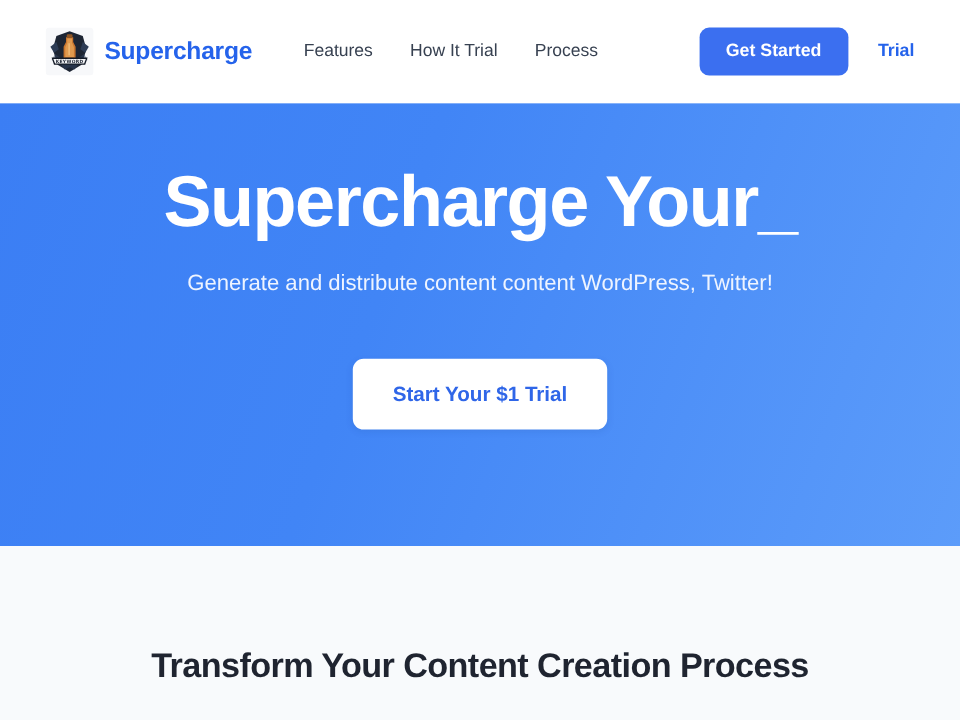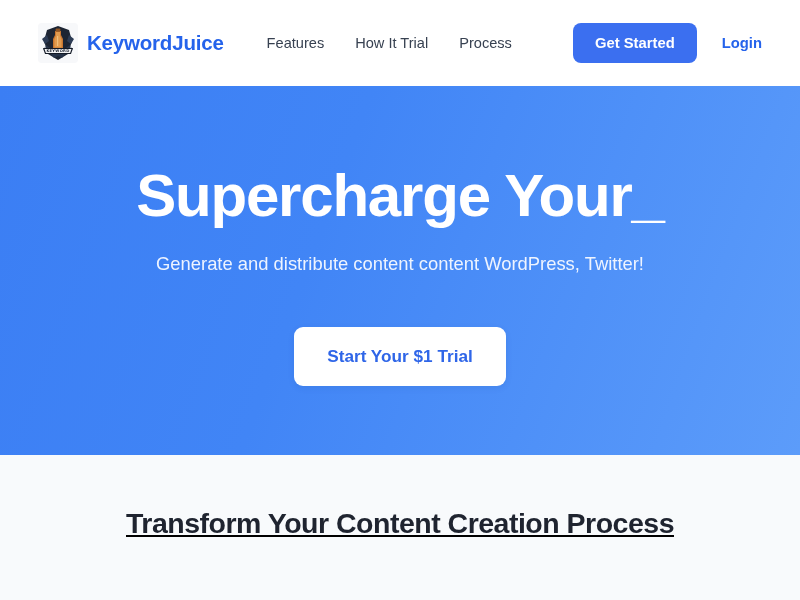--- a/index.html
+++ b/index.html
@@ -84,21 +84,21 @@
 
   
   .hero{
     position:relative;
     height:369px;
     background:linear-gradient(110deg,#3b7ef4 0%,#4185f6 40%,#5c9cfa 100%);
     display:flex;
     flex-direction:column;
     align-items:center;
     justify-content:flex-start;
-    padding-top:78px;
+    padding-top:50px;
     overflow:hidden;
   }
   .hero-title{
     font-size:60px;
     font-weight:bold;
     color:#ffffff;
     letter-spacing:-1.2px;
     line-height:1.05;
     text-align:center;
     white-space:nowrap;
@@ -132,22 +132,21 @@
   }
 
   
   .features-section{
     background:#f8fafc;
     height:145px;
     display:flex;
     flex-direction:column;
     align-items:center;
     justify-content:flex-start;
-    padding-top:52px;
-    text-decoration:underline;
+    padding-top:84px;
   }
   .section-title{
     font-size:28.5px;
     font-weight:bold;
     color:#1f2430;
     letter-spacing:-0.5px;
     text-align:center;
     white-space:nowrap;
   }
 </style>
@@ -172,32 +171,32 @@
       <rect x="17.6" y="5.5" width="4.8" height="3.2" rx="1" fill="#8e5524"></rect>
 
       <path d="M19 13 L20.2 13 L20.2 23 L19 23 Z" fill="#f6c98a" opacity=".75"></path>
 
       <path d="M5 25 L35 25 L33 31 L7 31 Z" fill="#131a26"></path>
       <path d="M6.5 26.1 L33.5 26.1 L32.1 29.9 L7.9 29.9 Z" fill="#f2f3f5"></path>
       <text x="20" y="29.1" font-family="DejaVu Sans, sans-serif" font-size="3.7" font-weight="bold" fill="#1d2533" text-anchor="middle" letter-spacing="0.3">KEYWORD</text>
 
       <path d="M13 31 L16 35 L20 33 L24 35 L27 31 Z" fill="#27344a"></path>
     </svg>
-    <span class="brand-name">KeywordJuice</span>
+    <span class="brand-name">Supercharge</span>
   </a>
 
   <nav class="main-nav">
     <a class="nav-link" href="#">Features</a>
     <a class="nav-link" href="#">How It Trial</a>
     <a class="nav-link" href="#">Process</a>
   </nav>
 
   <div class="header-actions">
     <button class="btn-get-started">Get Started</button>
-    <a class="login-link" href="#">Login</a>
+    <a class="login-link" href="#">Trial</a>
   </div>
 
 </header>
 
 <section class="hero">
   <h1 class="hero-title"><span>Supercharge Your</span><span class="type-cursor">_</span></h1>
 
   <p class="hero-subtitle">Generate and distribute content content WordPress, Twitter!</p>
 
   <button class="btn-trial">Start Your $1 Trial</button>

